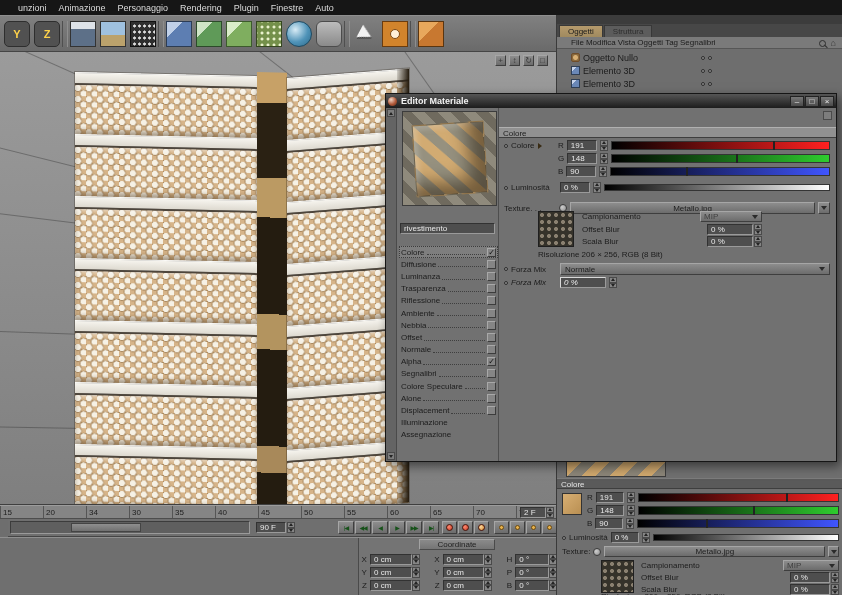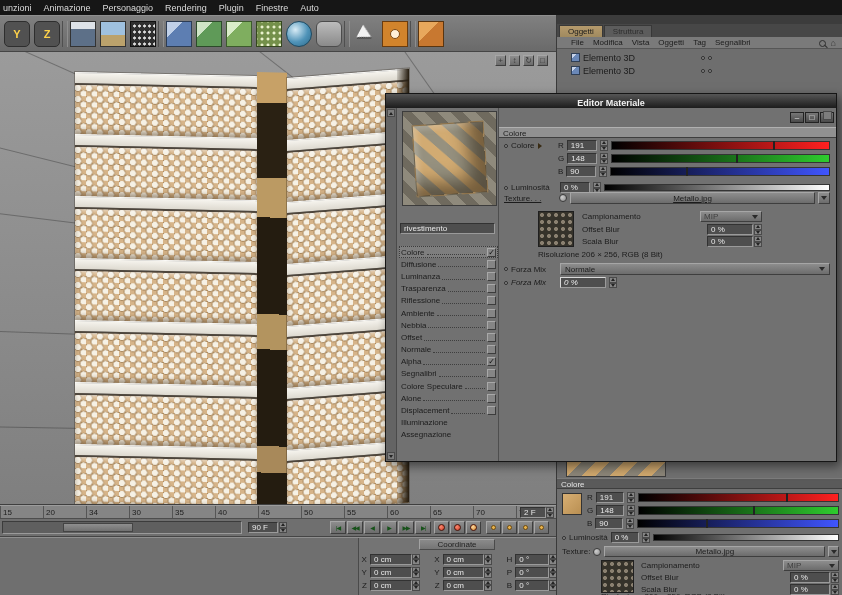--- a/index.html
+++ b/index.html
@@ -17,21 +17,21 @@
   .bar{position:relative;height:9px;border:1px solid #343434;}
   .bar.r{background:linear-gradient(to right,#000,#ff2020);}
   .bar.g{background:linear-gradient(to right,#000,#2ecc2e);}
   .bar.b{background:linear-gradient(to right,#000,#4055ff);}
   .bar.lum{background:linear-gradient(to right,#000,#fff);height:7px;}
   .mk{position:absolute;top:-1px;bottom:-1px;width:2px;background:#ededed;border:1px solid #222;margin-left:-2px;}
   .dot{display:inline-block;width:4px;height:4px;border:1px solid #2e2e2e;border-radius:50%;background:#8f8f8f;flex:none;}
   .ddarrow{width:0;height:0;border-left:3px solid transparent;border-right:3px solid transparent;border-top:4px solid #2a2a2a;margin-left:auto;}
 
   
-  #menubar{position:absolute;left:0;top:0;width:842px;height:15px;background:#161616;display:flex;align-items:center;gap:12px;padding:0 3px;color:#dcdcdc;}
+  #menubar{position:absolute;left:0;top:0;width:842px;height:15px;background:#161616;display:flex;align-items:center;gap:12px;padding:0 18px;color:#dcdcdc;}
   #menubar span{cursor:default;}
 
   
   #toolbar{position:absolute;left:0;top:15px;width:556px;height:37px;background:linear-gradient(#808080,#6a6a6a);border-bottom:1px solid #454545;border-top:1px solid #8f8f8f;display:flex;align-items:center;padding:0 2px;}
   #toolbar-icons{display:flex;align-items:center;height:100%;}
   .ticon{width:26px;height:26px;margin:0 2px;display:flex;align-items:center;justify-content:center;position:relative;}
   .ticon[data-icon="sep"]{width:6px;margin:0;border-left:1px solid #4f4f4f;border-right:1px solid #8e8e8e;height:26px;background:none;}
   .ticon[data-icon="undo"],.ticon[data-icon="redo"]{background:#515151;border:1px solid #2e2e2e;border-radius:5px;color:#ffd24a;font-weight:bold;font-size:11px;}
   .ticon[data-icon="clapper"]{background:linear-gradient(#dde2e8 0 30%,#5d7088 30%);border:1px solid #333;}
   .ticon[data-icon="picture"]{background:linear-gradient(#9fc1df 0 55%,#bba26c 55%);border:1px solid #333;}
@@ -58,21 +58,21 @@
   #gapcol{position:absolute;left:257px;top:20px;width:30px;height:440px;transform:skewY(1.3deg);transform-origin:top left;background:linear-gradient(180deg,#c7a167 0 7%,#2a2113 7% 24%,#bb9a63 24% 33%,#241c10 33% 55%,#b3945f 55% 63%,#241c10 63% 85%,#a8895a 85% 91%,#241c10 91%);}
   #slab-right{left:287px;top:26px;width:122px;transform:skewY(-4.5deg);transform-origin:top left;}
   #slab-right::after{content:"";position:absolute;right:0;top:0;bottom:0;width:12px;background:linear-gradient(90deg,rgba(30,22,12,.15),#241b0e);}
   #vp-nav{position:absolute;right:8px;top:3px;display:flex;gap:3px;}
   #vp-nav span{width:11px;height:11px;font-size:8px;line-height:10px;text-align:center;color:#3a3a3a;}
 
   
   #ruler{position:absolute;left:0;top:505px;width:556px;height:14px;background:#858585;border-top:1px solid #9c9c9c;border-bottom:1px solid #4d4d4d;white-space:nowrap;overflow:hidden;}
   .tick{display:inline-block;width:43px;height:14px;border-left:1px solid #555;padding-left:2px;font-size:8px;line-height:13px;color:#1e1e1e;}
   #ruler-frame{position:absolute;right:2px;top:1px;display:flex;}
-  #transport{position:absolute;left:0;top:519px;width:556px;height:18px;background:#6f6f6f;border-bottom:1px solid #454545;}
+  #transport{position:absolute;left:8px;top:519px;width:556px;height:18px;background:#6f6f6f;border-bottom:1px solid #454545;}
   .tbtn{width:16px;height:13px;font-size:6px;color:#17521a;display:inline-flex;align-items:center;justify-content:center;letter-spacing:-1px;}
   .cbtn{width:15px;height:13px;display:inline-flex;align-items:center;justify-content:center;}
   .cbtn i{width:7px;height:7px;border-radius:50%;border:1px solid #4a1208;}
   .cbtn.rec i{background:radial-gradient(circle at 35% 35%,#ff8a70,#c83c28);}
   .cbtn.aut i{background:radial-gradient(circle at 35% 35%,#ffd9a0,#d2842c);}
   .kbtn{width:15px;height:13px;display:inline-flex;align-items:center;justify-content:center;}
   .kbtn i{width:5px;height:5px;border-radius:50%;background:#e8b24c;border:1px solid #6b4a12;}
   #scrolltrack{position:absolute;left:2px;top:2px;width:240px;height:13px;background:#5f5f5f;border:1px solid;border-color:#3c3c3c #9a9a9a #9a9a9a #3c3c3c;}
   #scrollthumb{position:absolute;left:60px;top:1px;width:70px;height:9px;background:linear-gradient(#8f8f8f,#707070);border:1px solid #444;}
 
@@ -107,21 +107,21 @@
   .stripes2{background:repeating-linear-gradient(135deg,#cfa76d 0 10px,#8b8578 10px 20px);border:1px solid #3c3c3c;}
   .sect{position:absolute;left:0;width:100%;height:11px;background:#5a5a5a;color:#e4e4e4;font-size:8px;line-height:11px;padding-left:4px;border-top:1px solid #7c7c7c;border-bottom:1px solid #3e3e3e;}
   .frow{position:absolute;display:flex;align-items:center;gap:3px;}
   .flabel{font-size:8px;white-space:nowrap;}
   .texthumb{background-color:#35322a;background-image:radial-gradient(circle at 3px 3px,#8a8070 1.7px,transparent 2.3px);background-size:7px 7px;border:1px solid #1f1f1f;}
   #attr-swatch{position:absolute;left:5px;top:33px;width:20px;height:22px;background:linear-gradient(135deg,#d8af73,#b98f52);border:1px solid #333;}
   .circlebtn{width:8px;height:8px;border-radius:50%;background:radial-gradient(circle at 35% 35%,#cfcfcf,#8a8a8a);border:1px solid #3c3c3c;flex:none;}
 
   
   #matwin{position:absolute;left:385px;top:93px;width:452px;height:369px;background:#717171;border:1px solid #151515;box-shadow:3px 4px 10px rgba(0,0,0,.5);z-index:10;}
-  #matwin-title{height:14px;background:linear-gradient(#555,#1c1c1c);display:flex;align-items:center;color:#f2f2f2;font-weight:bold;font-size:9px;padding:0 2px;gap:4px;flex-direction:column;}
+  #matwin-title{height:14px;background:linear-gradient(#555,#1c1c1c);display:flex;align-items:center;color:#f2f2f2;font-weight:bold;font-size:9px;padding:0 2px;gap:4px;}
   #matball{width:9px;height:9px;border-radius:50%;background:radial-gradient(circle at 35% 30%,#f0d4c4,#b05838 55%,#5a2a18);}
   #winbtns{margin-left:auto;display:flex;gap:1px;}
   .winbtn{width:14px;height:11px;background:linear-gradient(#777,#4a4a4a);border:1px solid #222;color:#eee;font-size:8px;line-height:9px;text-align:center;font-weight:normal;}
   #leftscroll{position:absolute;left:0;top:14px;bottom:0;width:11px;background:#646464;border-right:1px solid #4a4a4a;}
   .scrarr{position:absolute;left:1px;width:8px;height:8px;background:#7d7d7d;border:1px solid #4a4a4a;display:flex;align-items:center;justify-content:center;}
   .scrarr i{width:0;height:0;border-left:2px solid transparent;border-right:2px solid transparent;}
   .scrarr.top{top:1px;}.scrarr.top i{border-bottom:3px solid #222;}
   .scrarr.bot{bottom:1px;}.scrarr.bot i{border-top:3px solid #222;}
   #preview{position:absolute;left:16px;top:17px;width:95px;height:95px;border:1px solid #3c3c3c;background:repeating-linear-gradient(45deg,#8f8a7c 0 9px,#6f6a5e 9px 18px);overflow:hidden;}
   #pcube{position:absolute;left:11px;top:11px;width:72px;height:72px;background:repeating-linear-gradient(45deg,#d2ab72 0 10px,#96917f 10px 20px);box-shadow:inset -16px -12px 18px rgba(40,30,15,.55),inset 3px 3px 6px rgba(255,255,255,.28);transform:rotate(-4deg);border:1px solid rgba(40,30,15,.4);}
@@ -459,36 +459,44 @@
 </div>
 
 <div id="om">
   <div id="om-dark"></div>
   <div id="om-tabs">
 
   <span class="omtab active">Oggetti</span>
       <span class="omtab">Struttura</span>
     </div>
   <div id="om-menu">
-    <span style="display:flex;gap:9px;text-align:right;">
+    <span style="display:flex;gap:2px;text-align:right;">
 
     <span>File</span>
         <span>Modifica</span>
         <span>Vista</span>
         <span>Oggetti</span>
         <span>Tag</span>
         <span>Segnalibri</span>
       </span>
     <span id="om-menu-icons">
       <span class="icon-search"></span>
       <span style="font-size:9px;color:#2e2e2e;">⌂</span>
     </span>
   </div>
   <div id="om-tree">
 
+      <div class="treerow">
+        <span class="treeicon" data-icon="null"></span>
+        <span>Oggetto Nullo</span>
+        <span class="tree-dots">
+          <span class="dot"></span>
+          <span class="dot"></span>
+        </span>
+      </div>
 
       <div class="treerow">
         <span class="treeicon" data-icon="cube"></span>
         <span>Elemento 3D</span>
         <span class="tree-dots">
           <span class="dot"></span>
           <span class="dot"></span>
         </span>
       </div>
 
@@ -802,21 +810,21 @@
         <b class="up">
           <i></i>
         </b>
         <b class="dn">
           <i></i>
         </b>
       </span>
     <span class="bar lum" style="flex:1;"></span>
   </div>
 
-  <div class="frow" style="left:118px;top:98px;width:326px;text-decoration:underline;">
+  <div class="frow" style="left:118px;top:108px;width:326px;">
     <span class="flabel" style="width:52px;">Texture. . .</span>
     <span class="circlebtn"></span>
     <span class="raised" style="flex:1;height:12px;font-size:8px;display:flex;align-items:center;justify-content:center;">Metallo.jpg</span>
     <span class="raised" style="width:12px;height:12px;display:flex;align-items:center;justify-content:center;">
         <i class="ddarrow" style="margin:0;"></i>
       </span>
   </div>
 
   <div class="texthumb" style="position:absolute;left:152px;top:117px;width:36px;height:36px;"></div>
   <div class="frow" style="left:196px;top:117px;width:180px;">

